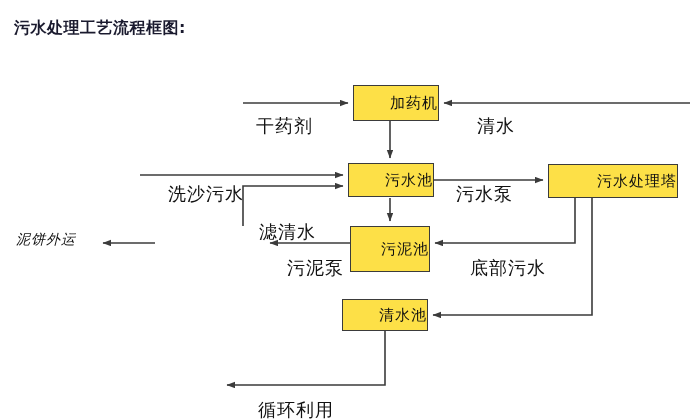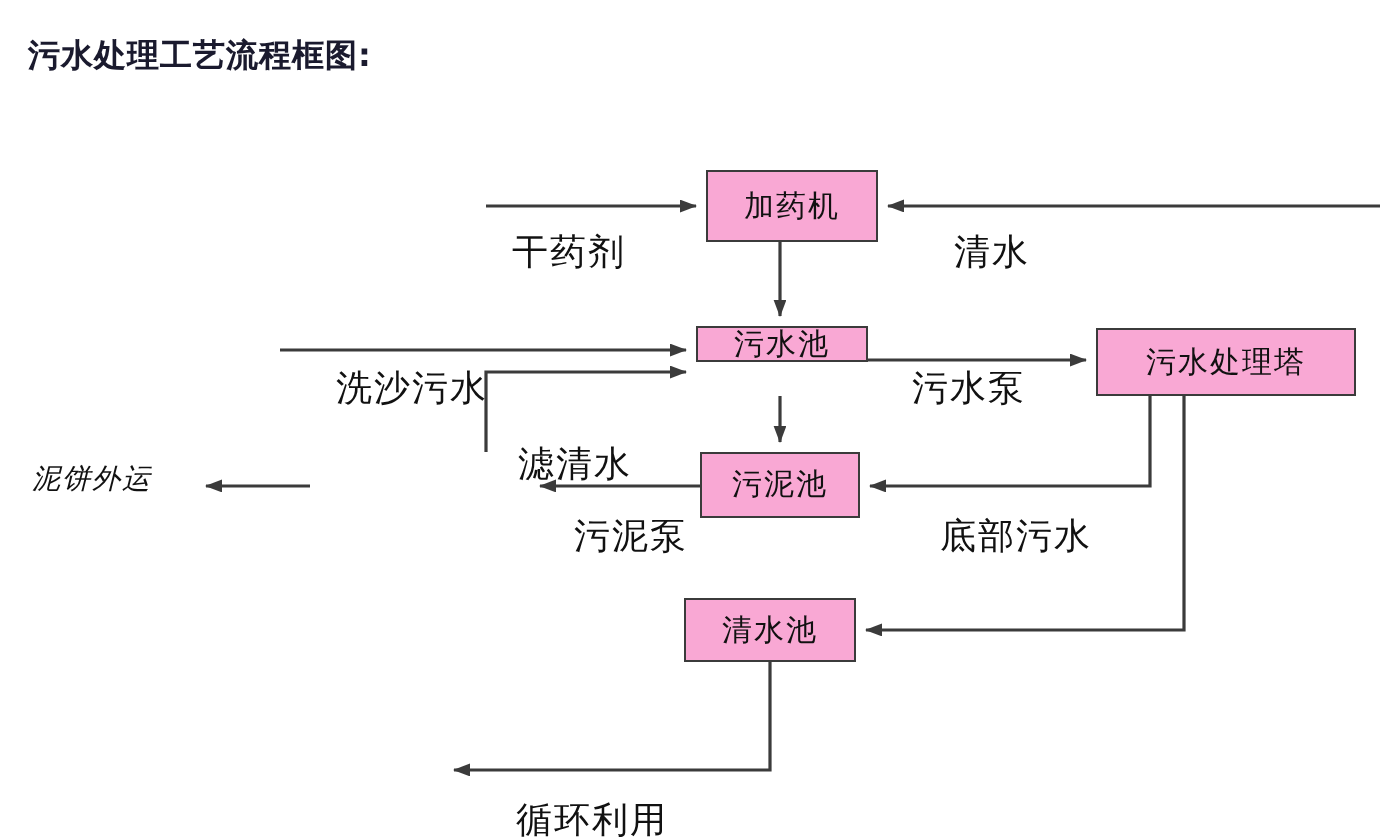--- a/index.html
+++ b/index.html
@@ -31,24 +31,24 @@
     position: absolute;
     left: 0;
     top: 0;
     width: 700px;
     height: 420px;
   }
   .node {
     position: absolute;
     box-sizing: border-box;
     border: 1.6px solid #3b3b3b;
-    background: #f9a8d4;
+    background: #fde047;
     display: flex;
     align-items: center;
-    justify-content: center;
+    justify-content: flex-end;
     font-size: 15px;
     color: #111111;
     white-space: nowrap;
     letter-spacing: 1px;
   }
   .edge-label {
     position: absolute;
     font-size: 18px;
     color: #111111;
     white-space: nowrap;
@@ -103,30 +103,30 @@
 
       <path d="M385,331 L385,385 L227,385" marker-end="url(#ar)"></path>
 
     </g>
   </svg>
 
   <div class="node" style="left:353px; top:85px; width:86px; height:36px;">
     <span>加药机</span>
   </div>
 
-  <div class="node" style="left:348px; top:163px; width:86px; height:18px;">
+  <div class="node" style="left:348px; top:163px; width:86px; height:34px;">
     <span>污水池</span>
   </div>
 
   <div class="node" style="left:548px; top:164px; width:130px; height:34px;">
     <span>污水处理塔</span>
   </div>
 
 
-  <div class="node" style="left:350px; top:226px; width:80px; height:33px;">
+  <div class="node" style="left:350px; top:226px; width:80px; height:46px;">
     <span>污泥池</span>
   </div>
 
   <div class="node" style="left:342px; top:299px; width:86px; height:32px;">
     <span>清水池</span>
   </div>
 
   <div class="edge-label" style="left:256px; top:84px;">干药剂</div>
 
   <div class="edge-label" style="left:477px; top:84px;">清水</div>

